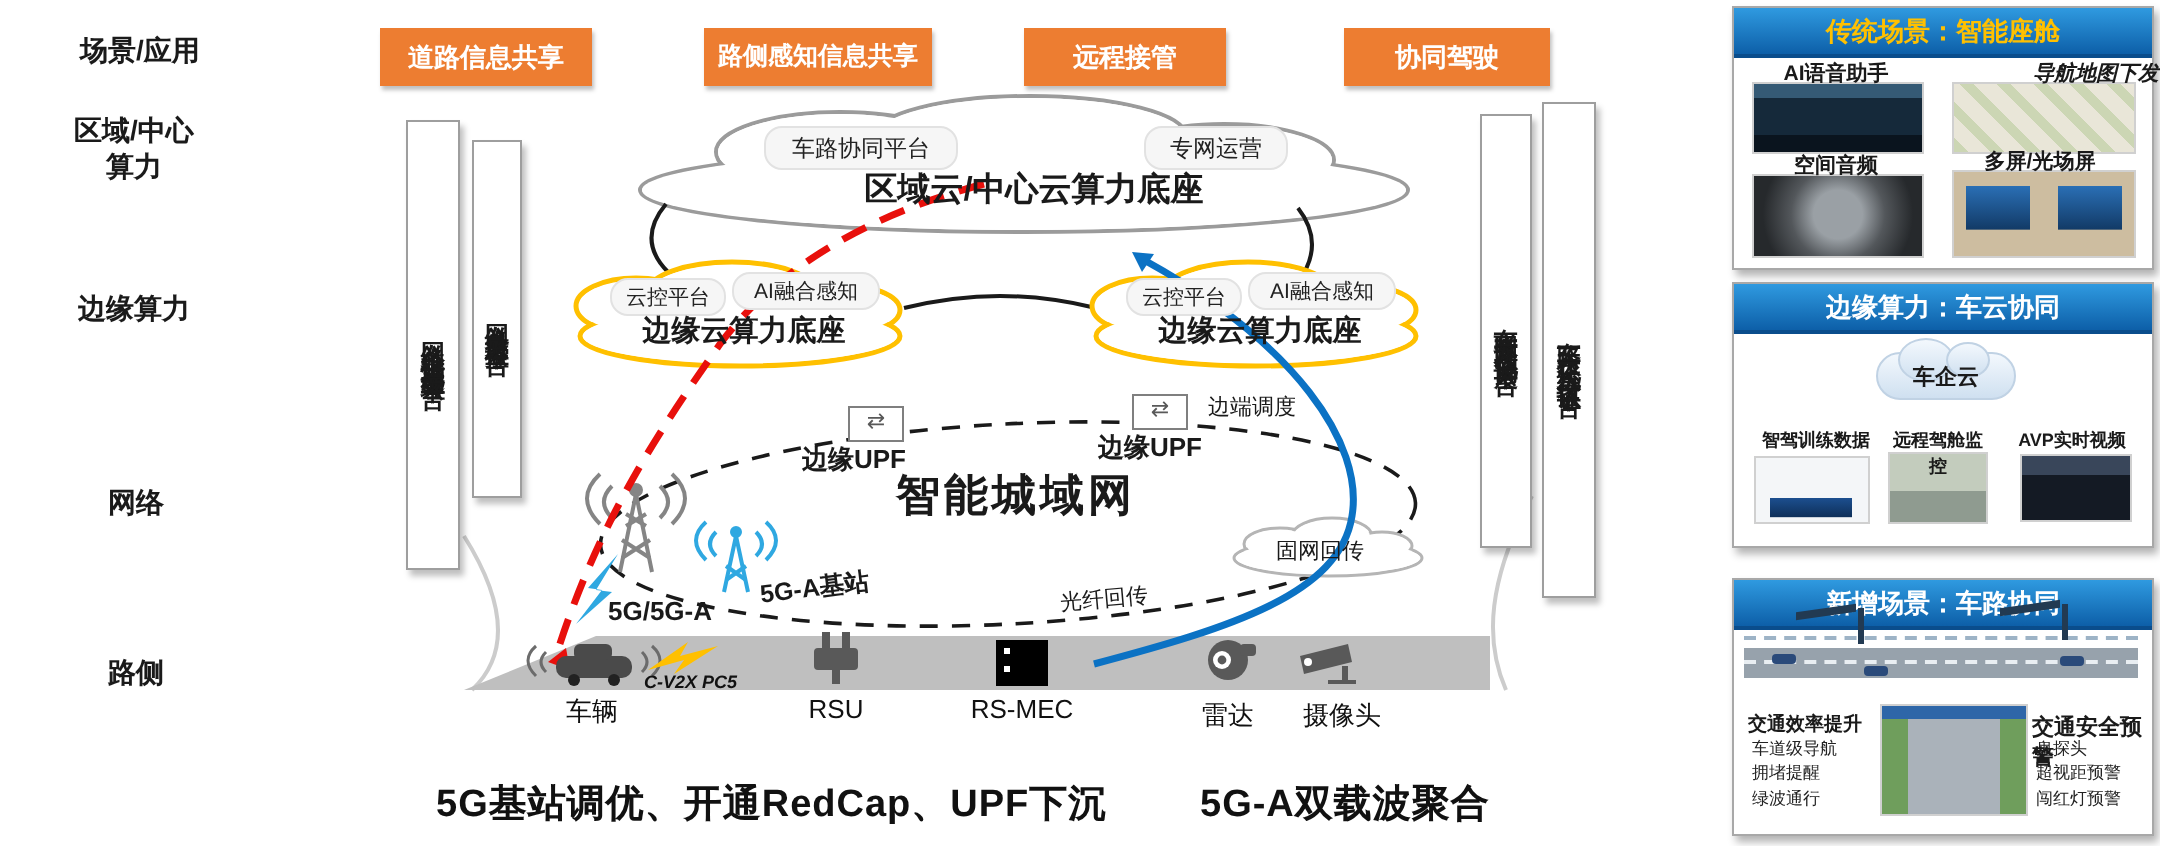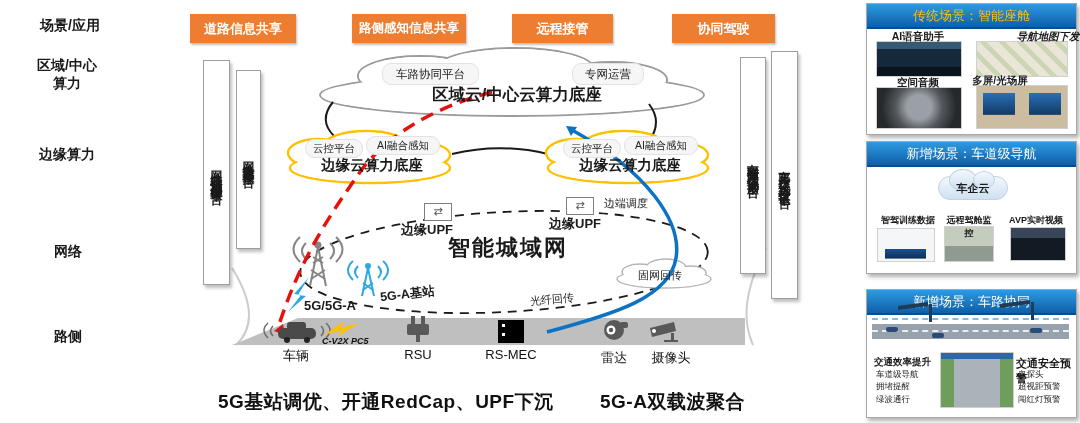--- a/index.html
+++ b/index.html
@@ -16,21 +16,21 @@
   .pill{position:absolute;z-index:3;background:#f6f6f6;border:1px solid #e2e2e2;border-radius:9px;
         font-size:11.5px;display:flex;align-items:center;justify-content:center;color:#222;}
   .cloudtitle{position:absolute;z-index:3;font-weight:bold;}
   .small{font-size:11px;}
   .blab{font-weight:bold;}
   .roadlab{position:absolute;z-index:3;font-size:13px;color:#111;}
   .foot{position:absolute;z-index:3;font-weight:bold;font-size:19px;color:#111;letter-spacing:0.5px;}
   
   .card{position:absolute;z-index:3;width:209px;background:#fff;border:1px solid #a8a8a8;box-shadow:2px 3px 4px rgba(0,0,0,.3);}
   .card .hd{height:23px;background:linear-gradient(180deg,#2f9ae0,#0d5fa8);display:flex;align-items:center;justify-content:center;
-            font-weight:normal;font-size:13px;color:#fff;border-bottom:2px solid #0a4d8c;}
+            font-weight:bold;font-size:13px;color:#fff;border-bottom:2px solid #0a4d8c;}
   .card .hd.orange{color:#FFC000;}
   .cl{position:absolute;font-weight:bold;font-size:10.5px;text-align:center;z-index:4;}
   .cimg{position:absolute;z-index:3;border:1px solid #d0d0d0;}
   .img-ai{background:linear-gradient(180deg,#355a75 0 20%,#15293a 20% 75%,#0a141e 75%);}
   .img-map{background:#e9e6d6 repeating-linear-gradient(45deg,#ccd6b4 0 5px,#e9e6d8 5px 13px);}
   .img-audio{background:radial-gradient(circle at 50% 48%,#9aa0a5 0 26%,#53575b 50%,#26292c 80%);}
   .img-screens{background-color:#cdbda0;background-image:linear-gradient(#2a6fb5,#123a66),linear-gradient(#2a6fb5,#123a66);
                background-size:36% 52%,36% 52%;background-position:10% 35%,90% 35%;background-repeat:no-repeat;}
   .img-train{background:#f4f6f8;background-image:linear-gradient(#1c4f8f,#0e2f59);background-size:74% 30%;
              background-position:50% 88%;background-repeat:no-repeat;}
@@ -271,26 +271,26 @@
 <div class="foot" style="left:600px;top:389px;text-align:center;">5G-A双载波聚合</div>
 
 <div class="card" style="left:866px;top:3px;height:130px;">
   <div class="hd orange">传统场景：智能座舱</div>
 </div>
 <div class="cl" style="left:872px;top:30px;width:92px;">AI语音助手</div>
 <div class="cl" style="left:1000px;top:30px;width:96px;font-style:italic;">导航地图下发</div>
 <div class="cimg img-ai" style="left:876px;top:41px;width:84px;height:34px;"></div>
 <div class="cimg img-map" style="left:976px;top:41px;width:90px;height:34px;"></div>
 <div class="cl" style="left:872px;top:76px;width:92px;">空间音频</div>
-<div class="cl" style="left:952px;top:74px;width:96px;">多屏/光场屏</div>
+<div class="cl" style="left:972px;top:74px;width:96px;">多屏/光场屏</div>
 <div class="cimg img-audio" style="left:876px;top:87px;width:84px;height:40px;"></div>
 <div class="cimg img-screens" style="left:976px;top:85px;width:90px;height:42px;"></div>
 
 <div class="card" style="left:866px;top:141px;height:131px;">
-  <div class="hd">新增场景：车道级导航</div>
+  <div class="hd">边缘算力：车云协同</div>
 </div>
 <div class="minicloud" style="left:938px;top:176px;width:68px;height:22px;">车企云</div>
 <div class="cl" style="left:876px;top:214px;width:64px;font-size:9px;">智驾训练数据</div>
 <div class="cl" style="left:944px;top:214px;width:50px;font-size:9px;">远程驾舱监控</div>
 <div class="cl" style="left:1006px;top:214px;width:60px;font-size:9px;">AVP实时视频</div>
 <div class="cimg img-train" style="left:877px;top:228px;width:56px;height:32px;"></div>
 <div class="cimg img-remote" style="left:944px;top:226px;width:48px;height:34px;"></div>
 <div class="cimg img-avp" style="left:1010px;top:227px;width:54px;height:32px;"></div>
 
 <div class="card" style="left:866px;top:289px;height:127px;">

